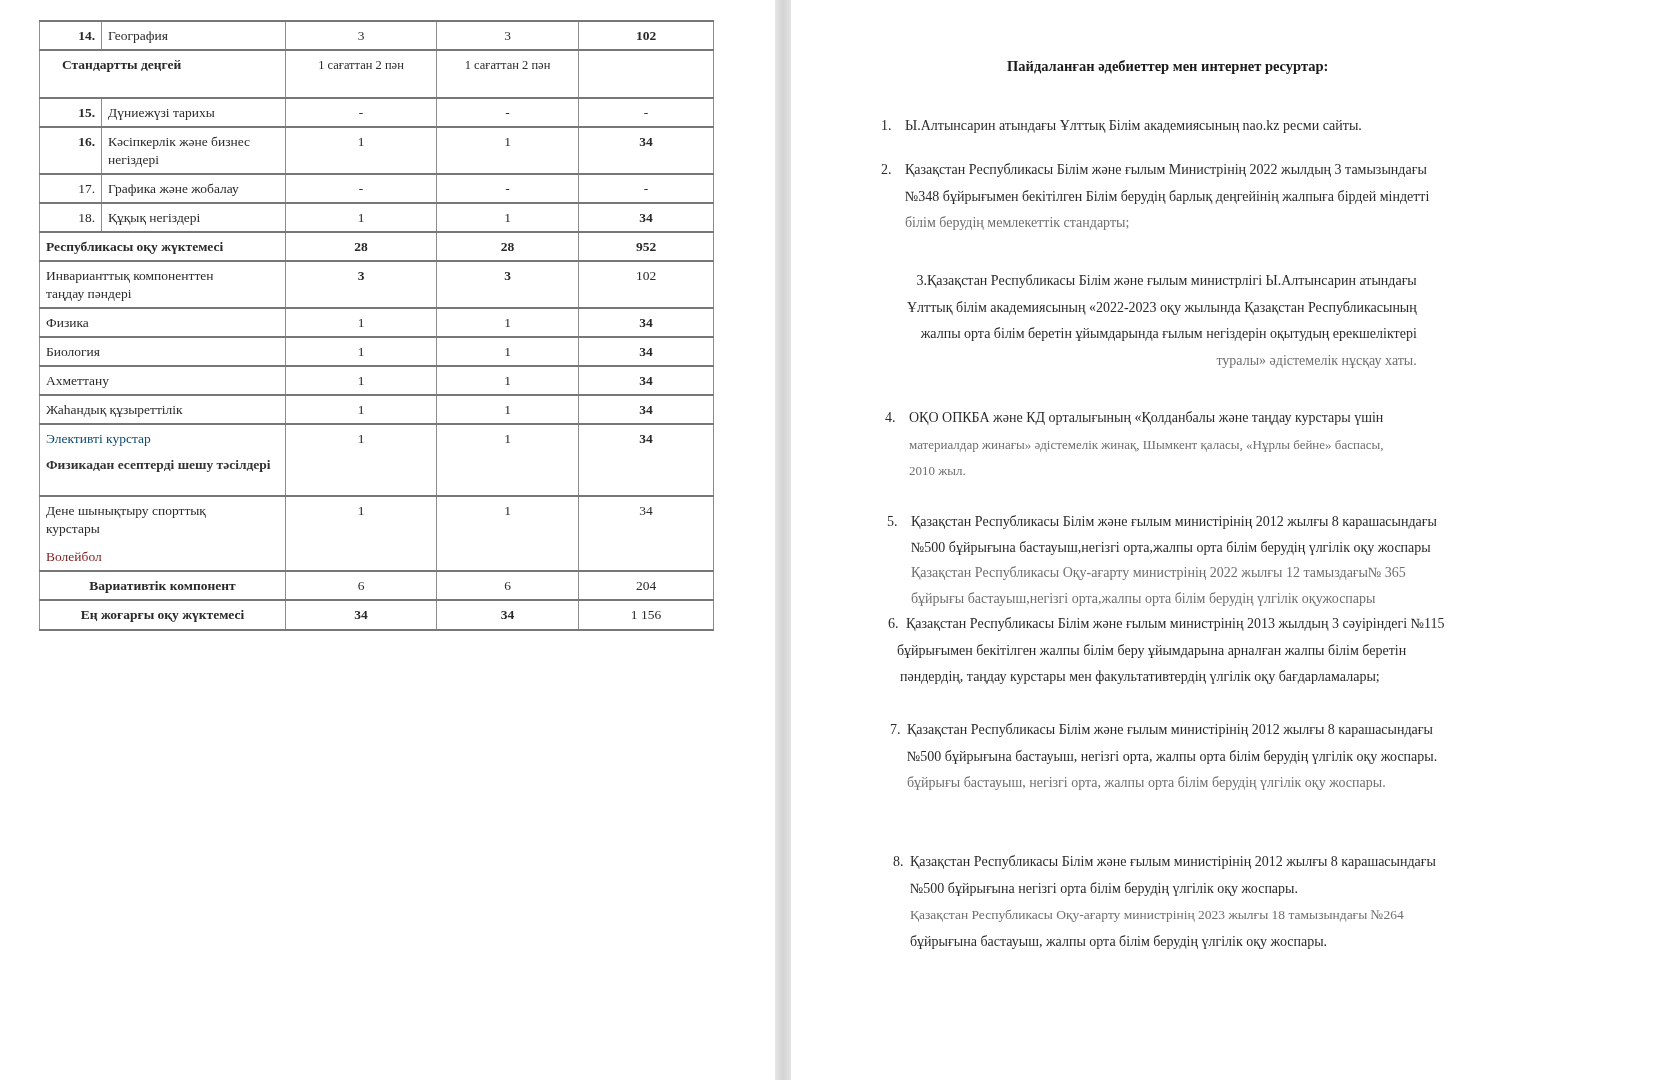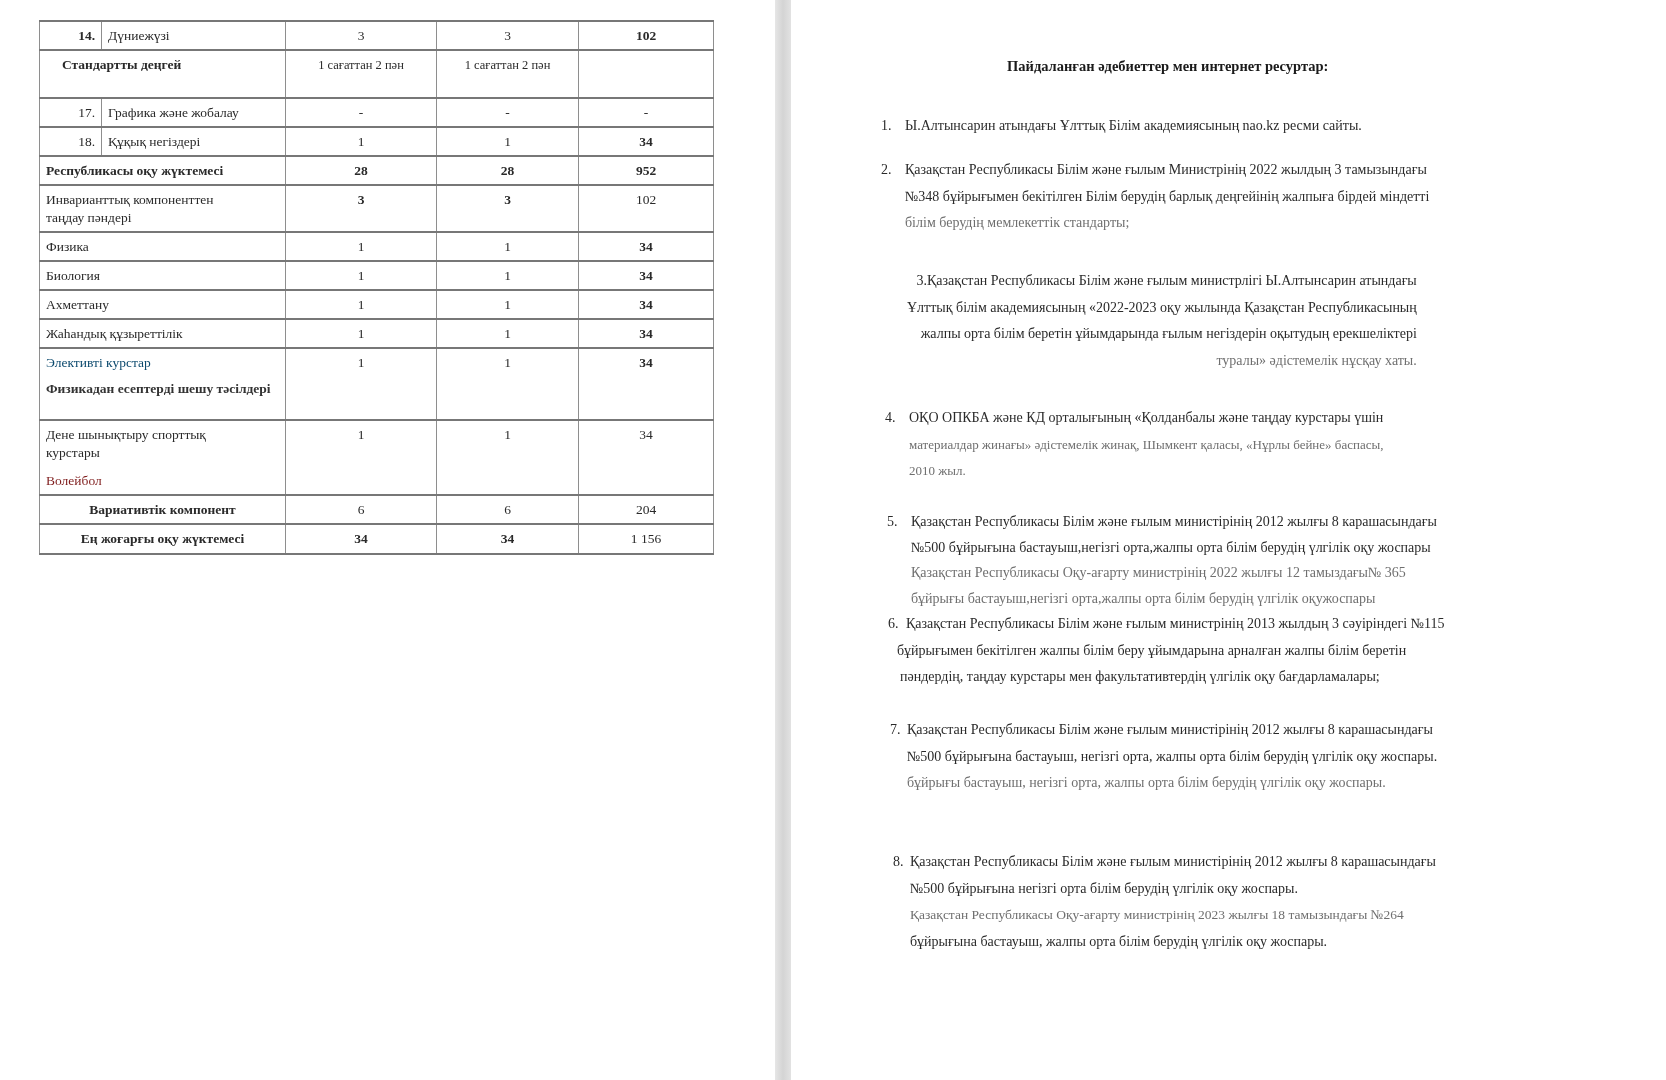--- a/index.html
+++ b/index.html
@@ -61,34 +61,48 @@
       <col style="width:62px">
         <col style="width:184px">
         <col style="width:151px">
         <col style="width:142px">
         <col style="width:135px">
     </colgroup>
     <tbody>
 
       <tr style="height:26px">
         <td class="num">14.</td>
-        <td class="faint">Дүниежүзі</td>
+        <td class="faint">География</td>
         <td class="c faint">3</td>
         <td class="c faint">3</td>
         <td class="c b">102</td>
       </tr>
 
       <tr style="height:48px">
         <td colspan="2" class="b" style="padding-left:22px">Стандартты деңгей</td>
         <td class="c faint" style="font-size:12.5px">1 сағаттан 2 пән</td>
         <td class="c faint" style="font-size:12.5px">1 сағаттан 2 пән</td>
         <td class="c b"></td>
       </tr>
 
-
+      <tr style="height:28px">
+        <td class="num">15.</td>
+        <td>Дүниежүзі тарихы</td>
+        <td class="c">-</td>
+        <td class="c">-</td>
+        <td class="c">-</td>
+      </tr>
+
+      <tr style="height:46px">
+        <td class="num">16.</td>
+        <td>Кәсіпкерлік және бизнес негіздері</td>
+        <td class="c faint">1</td>
+        <td class="c faint">1</td>
+        <td class="c b">34</td>
+      </tr>
 
       <tr style="height:28px">
         <td class="num faint" style="font-weight:normal">17.</td>
         <td class="faint">Графика және жобалау</td>
         <td class="c faint">-</td>
         <td class="c faint">-</td>
         <td class="c">-</td>
       </tr>
 
       <tr style="height:28px">

